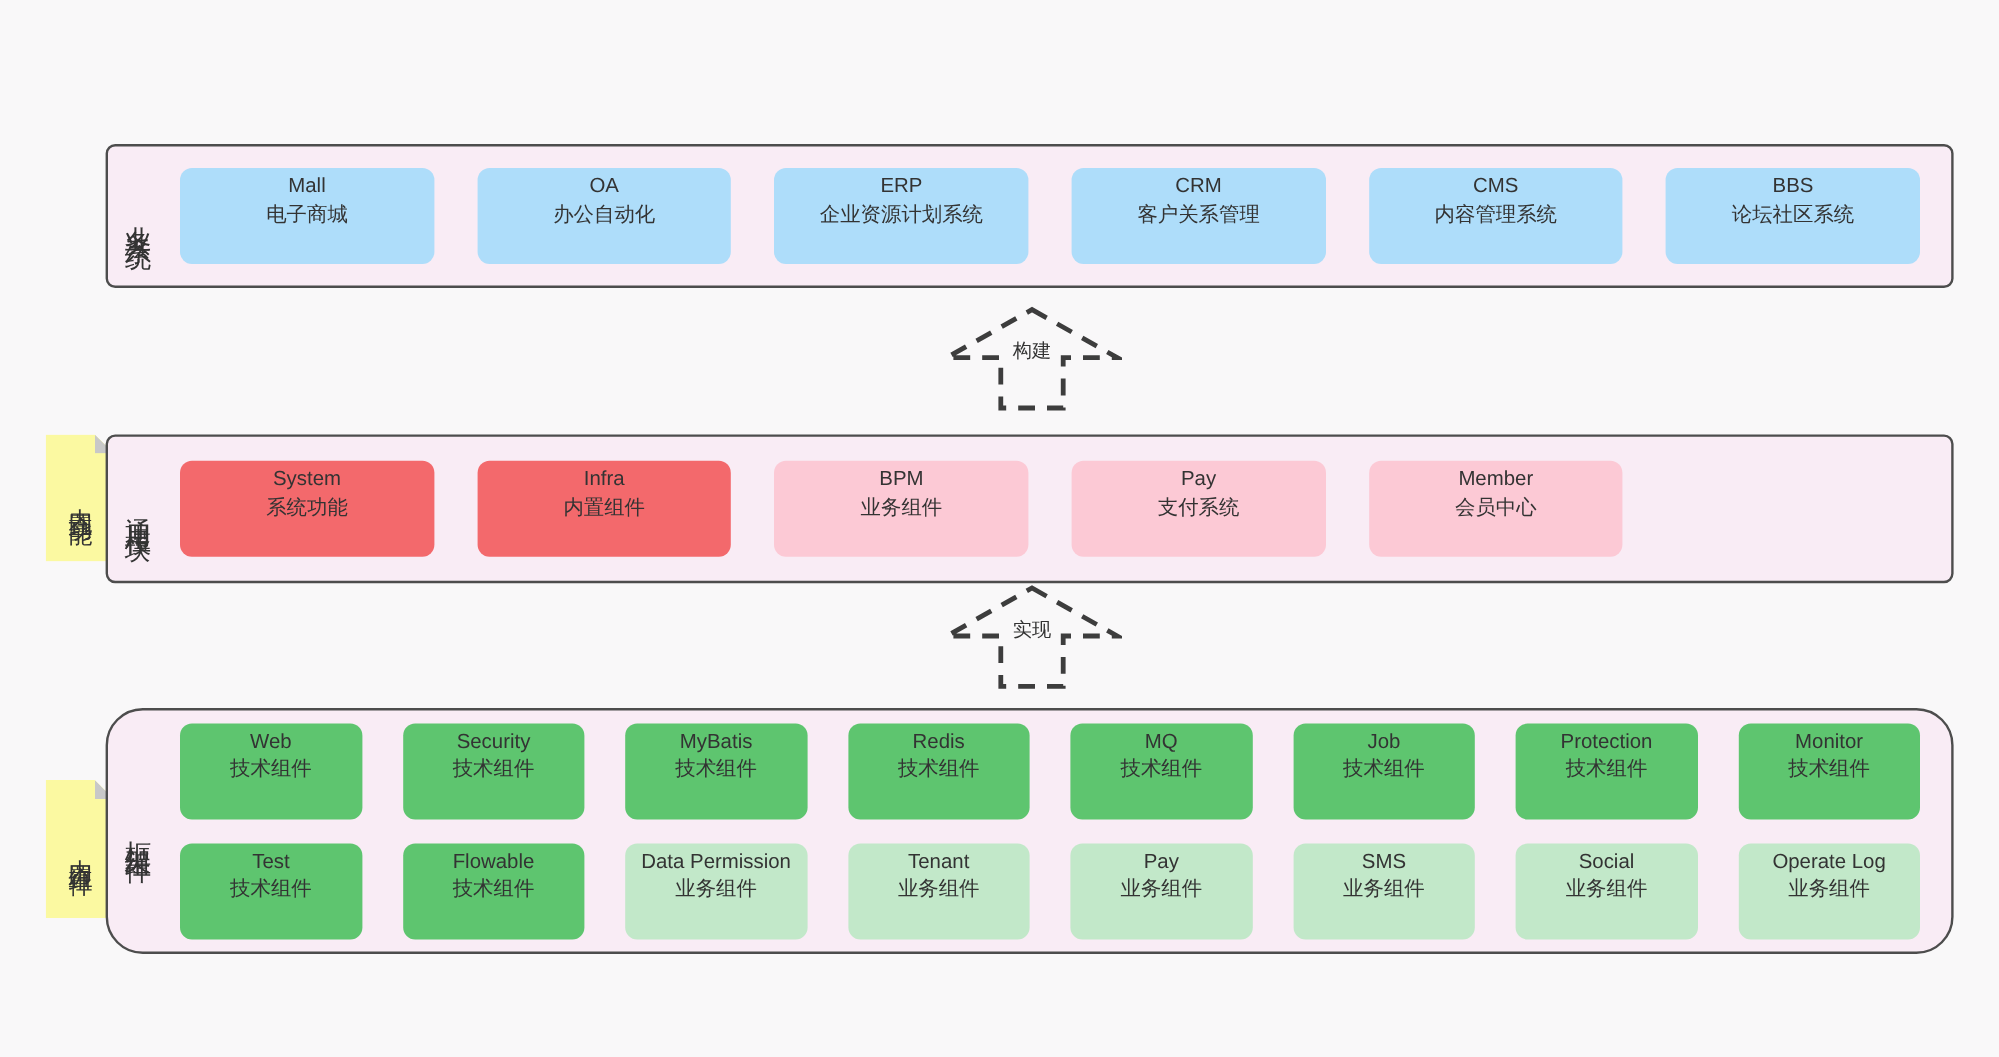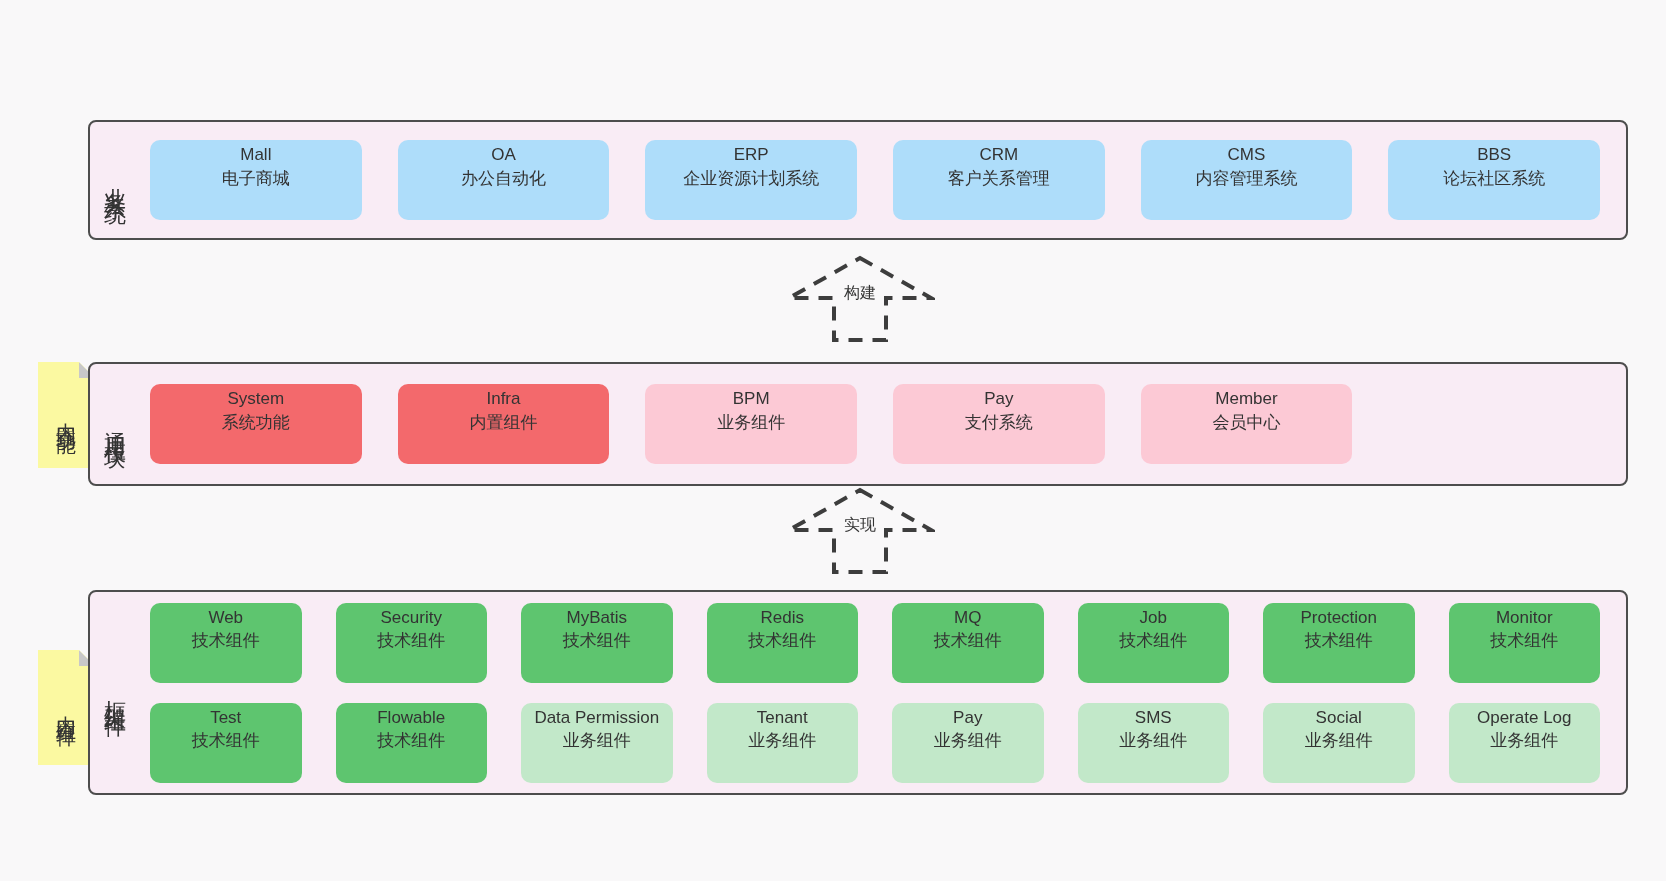--- a/index.html
+++ b/index.html
@@ -9,21 +9,21 @@
   }
   html,body{margin:0;padding:0;}
   body{background:var(--page-bg);font-family:"Liberation Sans", sans-serif;}
   .canvas{position:relative;width:1666px;height:881px;background:var(--page-bg);overflow:hidden;}
 
   .panel{position:absolute;left:88px;width:1540px;box-sizing:border-box;
     background:var(--panel-bg);border:2px solid var(--panel-border);border-radius:8px;
     display:flex;align-items:center;z-index:1;}
   #panel-business{top:120px;height:120px;}
   #panel-modules{top:362px;height:124px;}
-  #panel-framework{top:590px;height:205px;}
+  #panel-framework{top:590px;height:205px;border-radius:31px;}
 
   .side-label{writing-mode:vertical-rl;text-orientation:upright;font-size:22px;
     color:var(--text);letter-spacing:5px;margin:0 8px 0 14px;line-height:1;}
 
   .boxes{flex:1;display:grid;gap:36px;margin:0 26px 0 16px;}
   #panel-business .boxes,#panel-modules .boxes{grid-template-columns:repeat(6,1fr);}
   #panel-framework .boxes{grid-template-columns:repeat(8,1fr);column-gap:34px;row-gap:20px;}
 
   .box{height:80px;border-radius:10px;display:flex;flex-direction:column;align-items:center;
     justify-content:flex-start;text-align:center;font-size:17px;line-height:1.4;color:var(--text);

